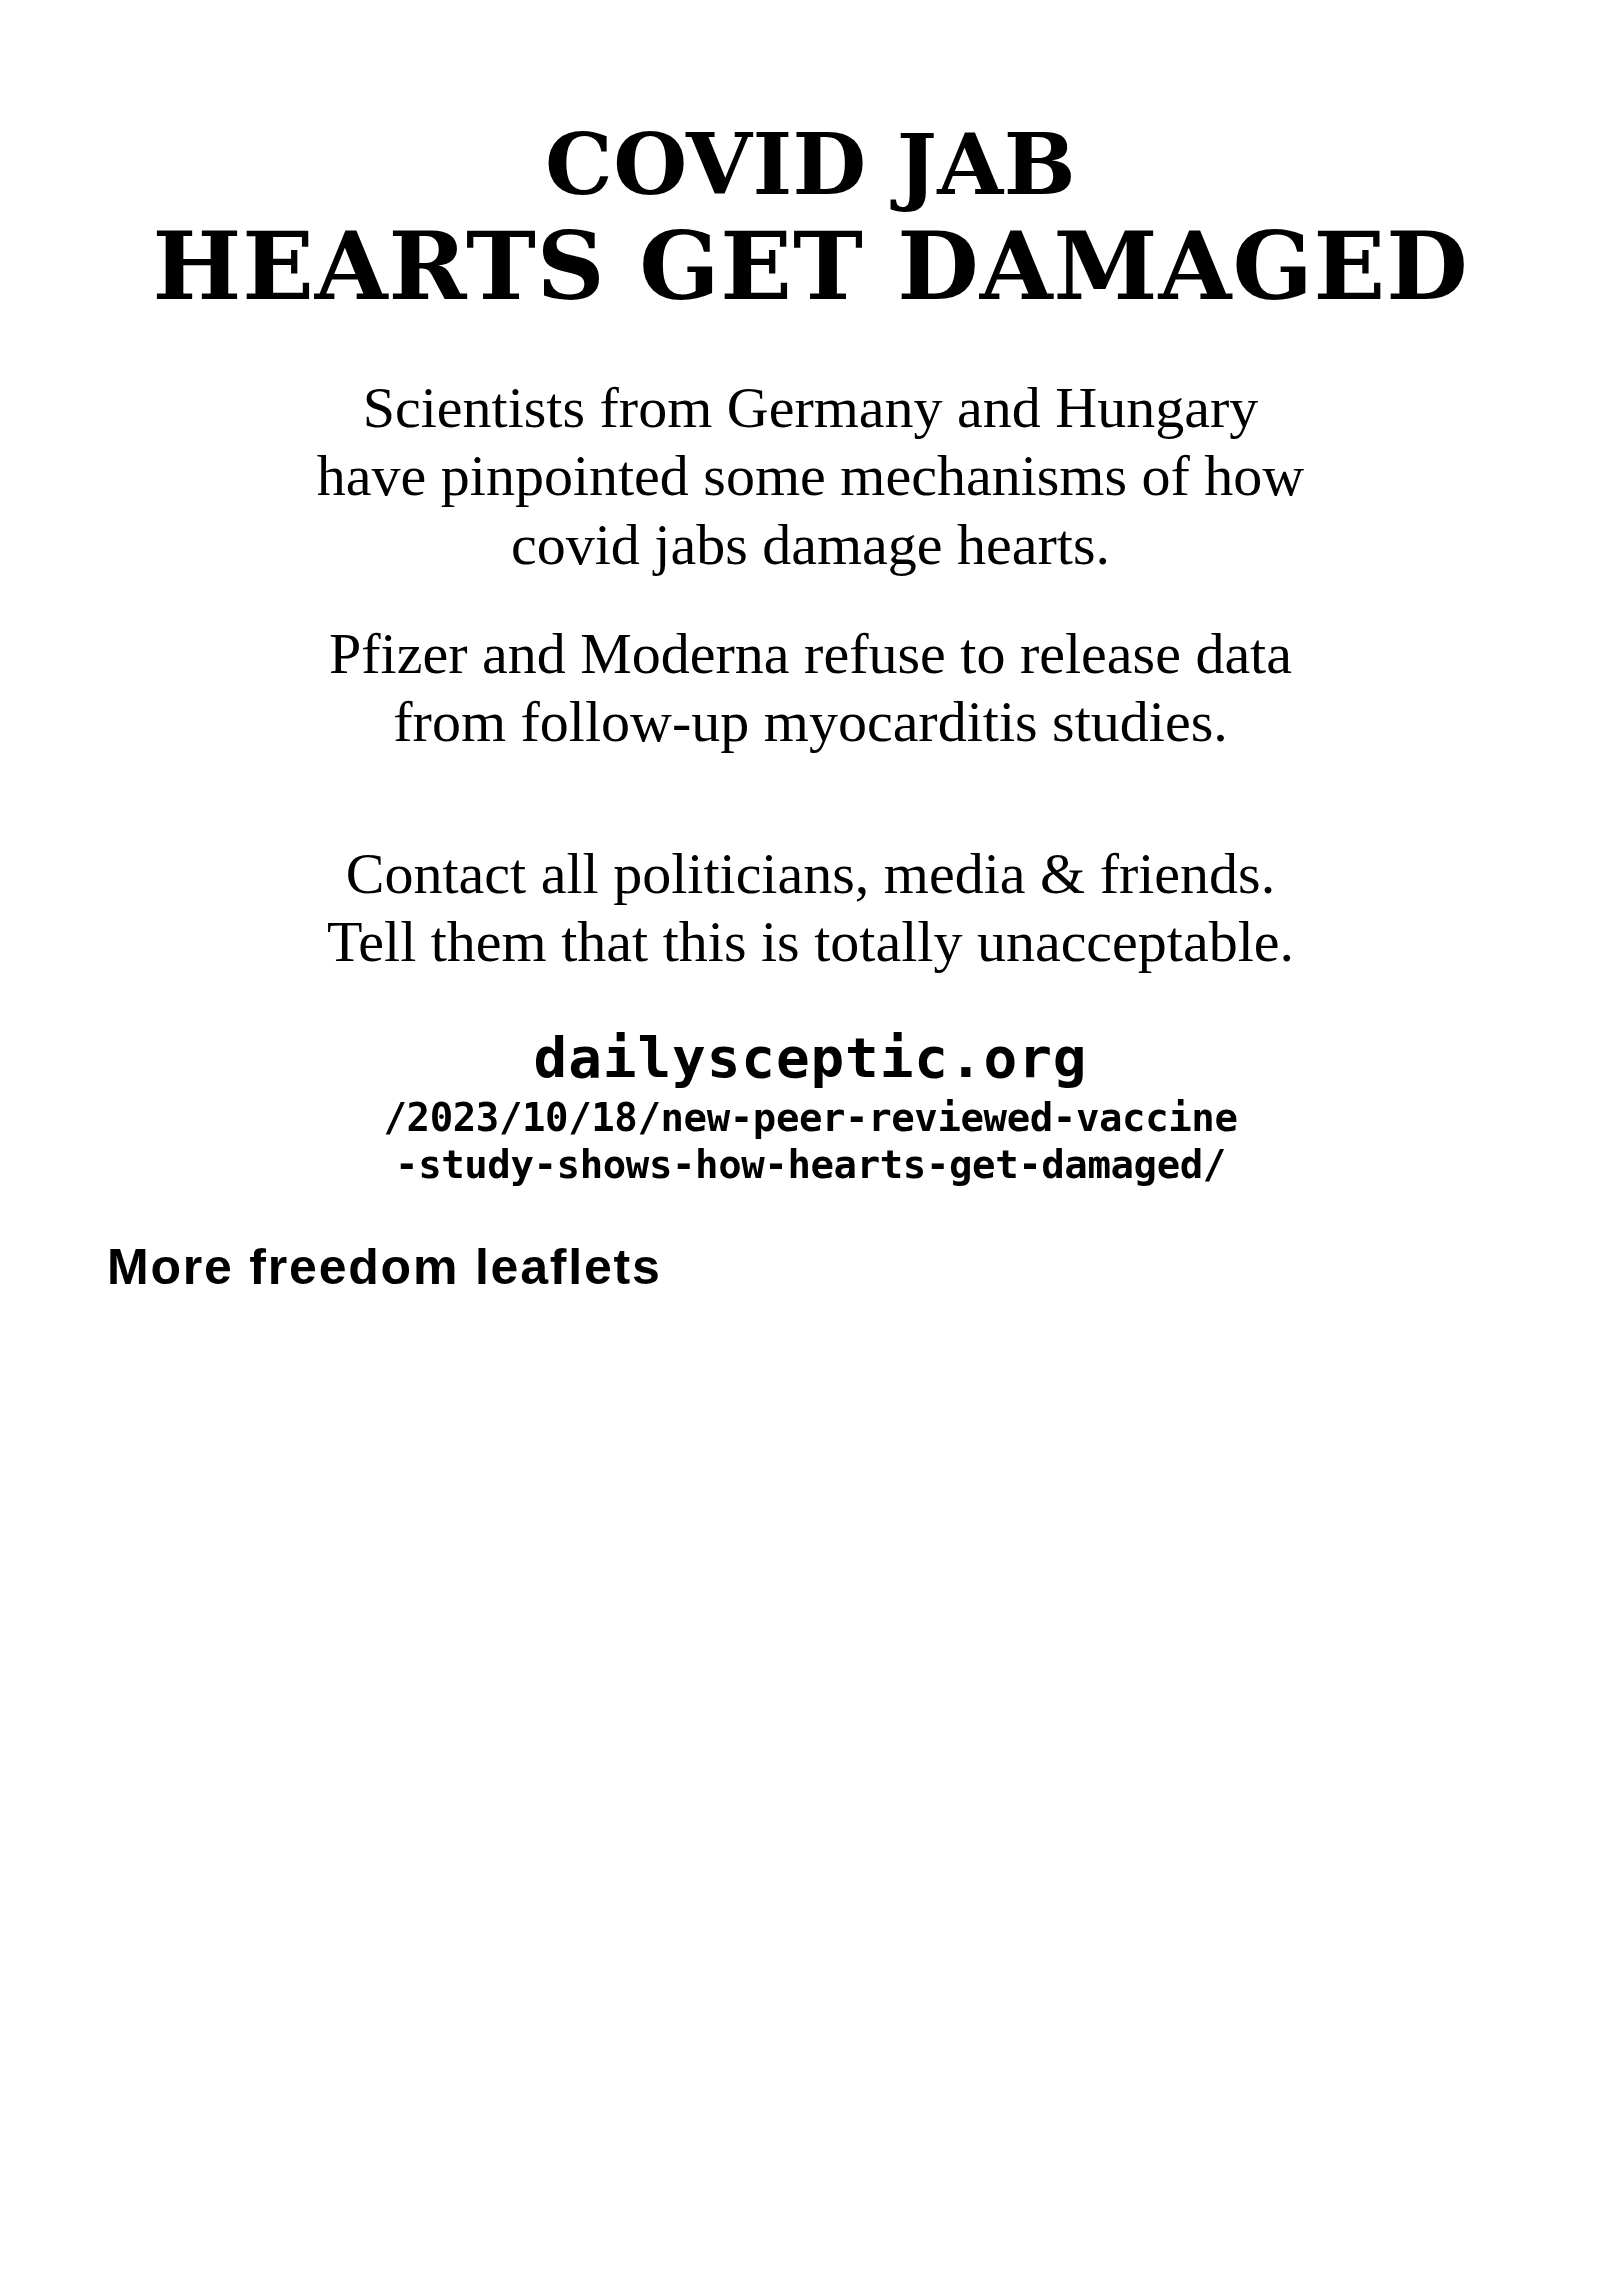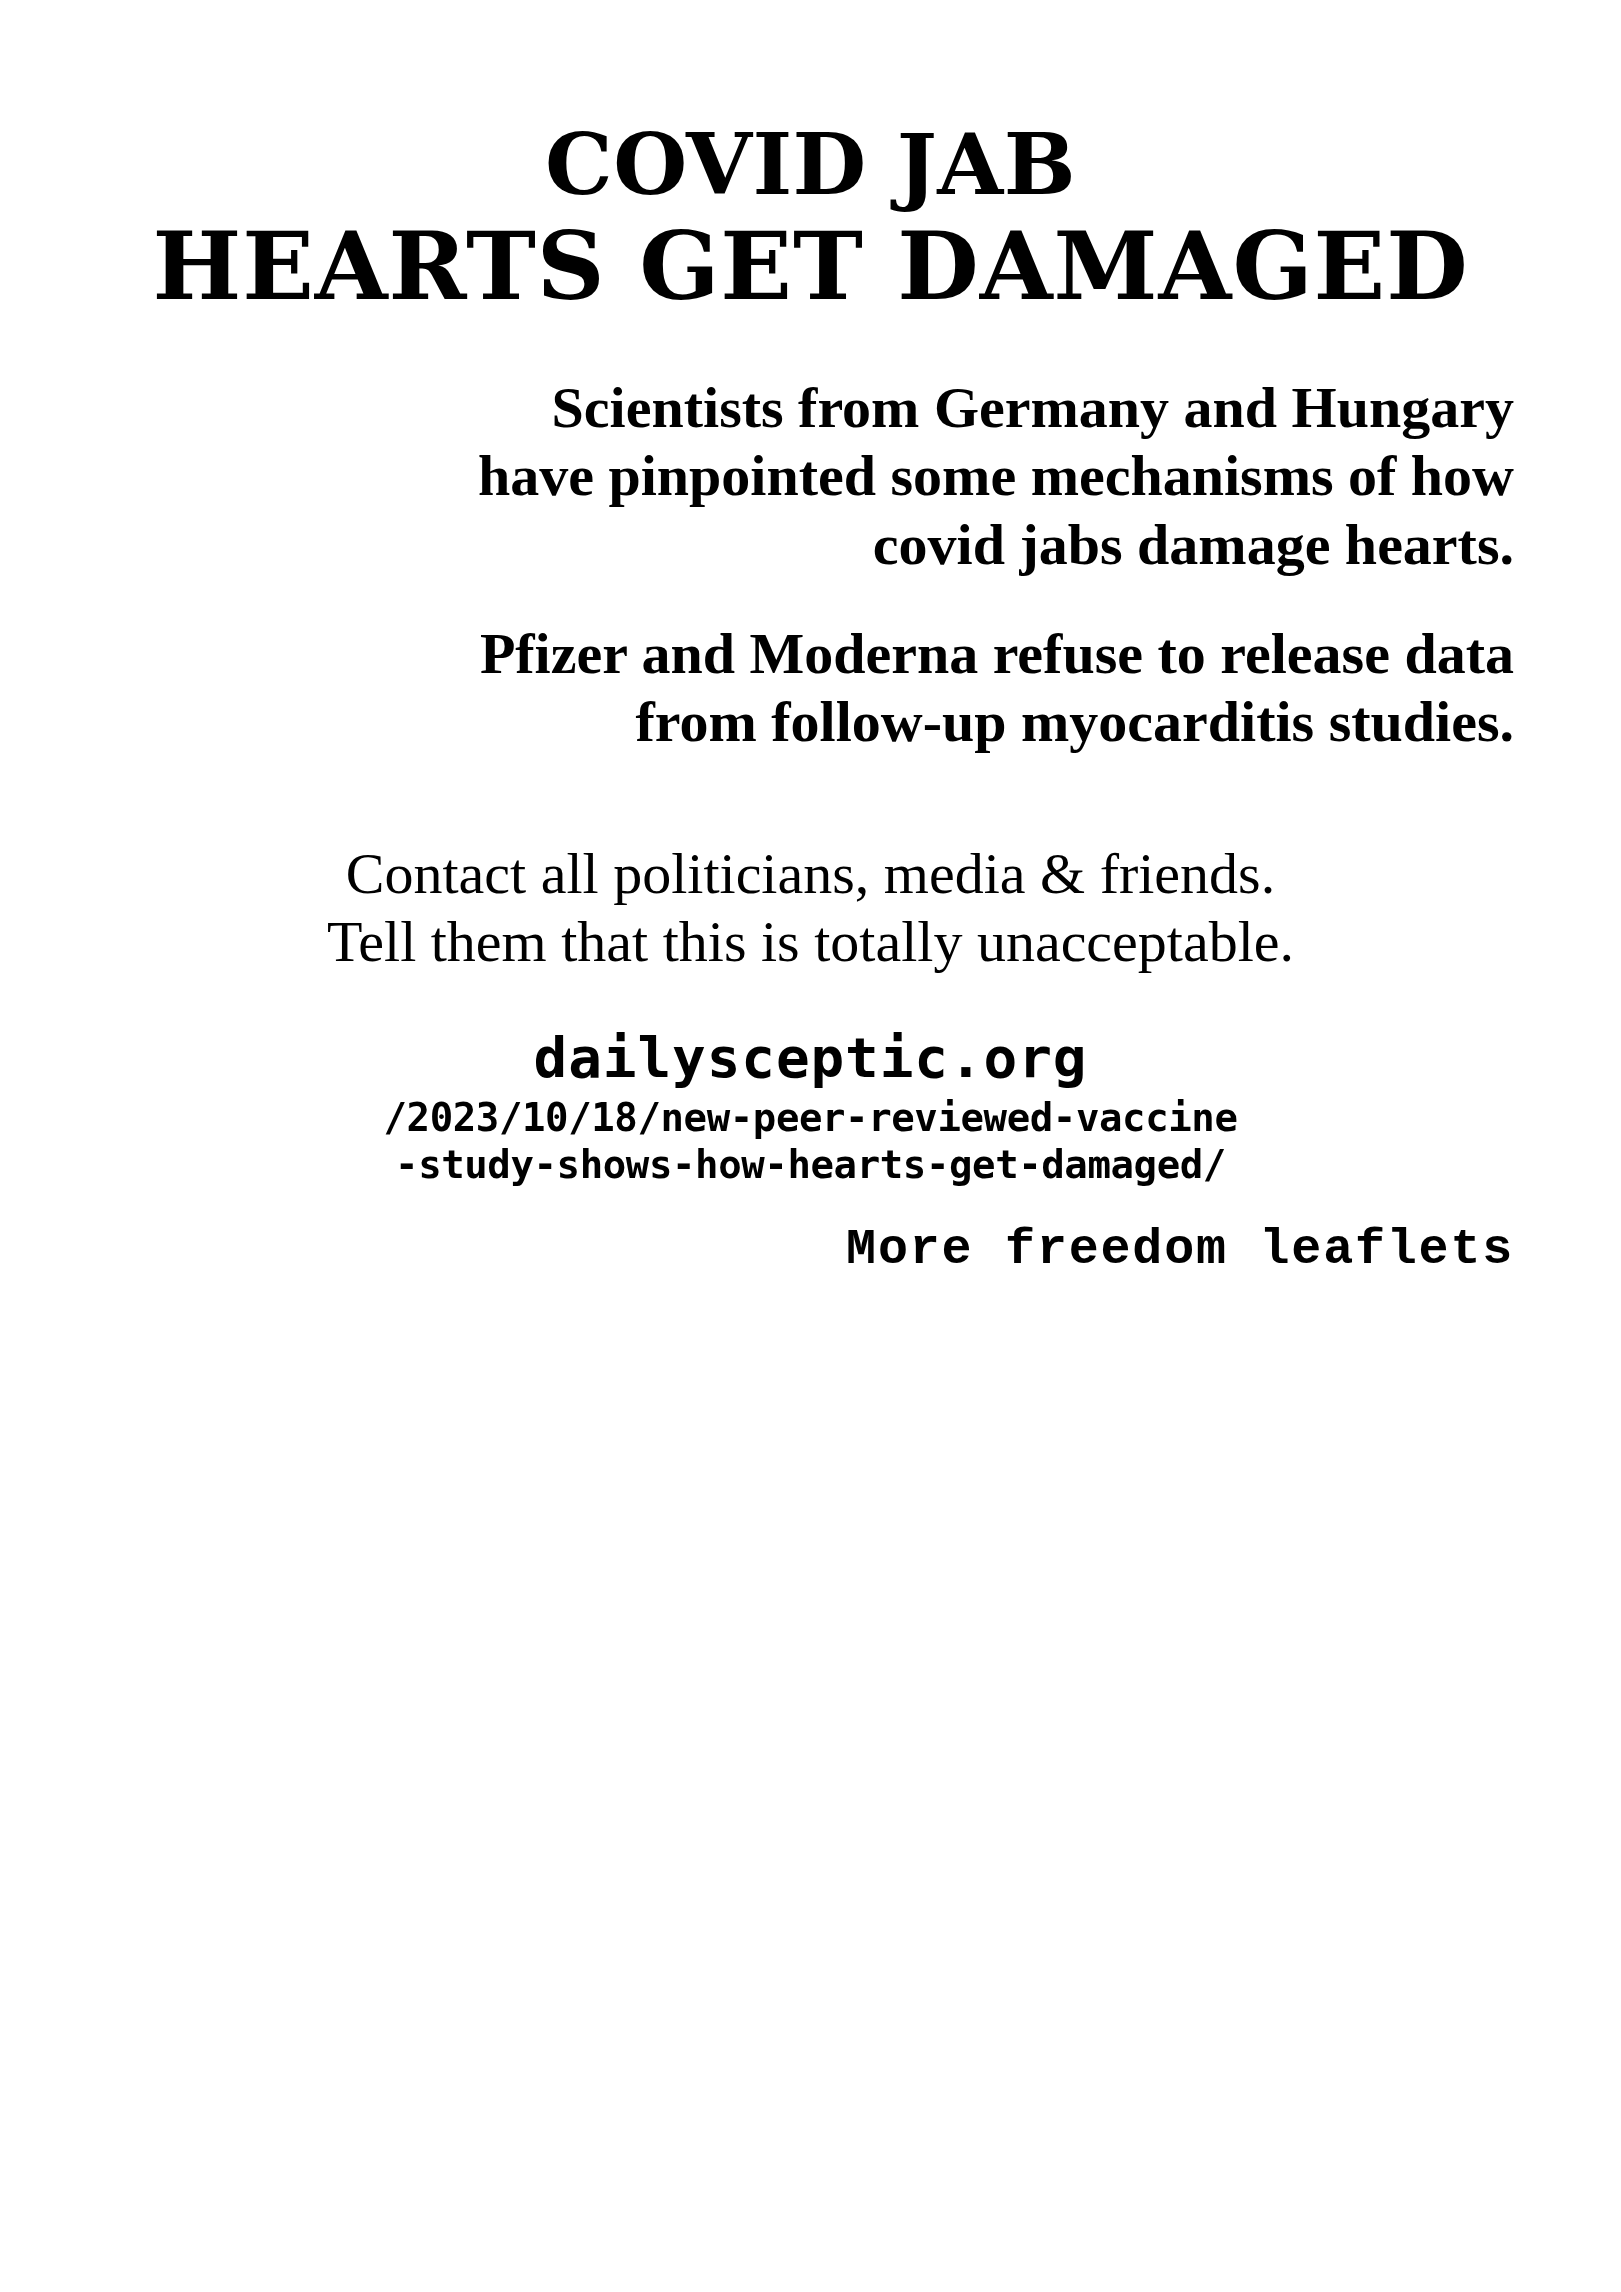--- a/index.html
+++ b/index.html
@@ -37,22 +37,22 @@
   .headline .line2 {
     display: block;
     font-size: 94px;
     letter-spacing: 0.9px;
   }
   .body-copy {
     margin-top: 56px;
     font-family: "Liberation Serif", serif;
     font-size: 58px;
     line-height: 1.18;
-    font-weight: 700;
-    text-align: right;
+    font-weight: 400;
+    text-align: center;
   }
   .para {
     margin: 0 0 41px 0;
     white-space: pre-line;
   }
   .para:last-child {
     margin-bottom: 8px;
   }
   .call-to-action {
     margin-top: 75px;
@@ -74,23 +74,23 @@
     line-height: 1.1;
   }
   .source-path {
     font-size: 39px;
     line-height: 1.22;
     letter-spacing: -0.4px;
     margin-top: 5.4px;
     white-space: pre-line;
   }
   .footer-block {
-    margin-top: 32px;
-    text-align: right;
-    font-family: Liberation Mono, monospace;
+    margin-top: 50px;
+    text-align: left;
+    font-family: Liberation Sans, sans-serif;
     font-weight: 700;
   }
   .footer-line1 {
     font-size: 50px;
     letter-spacing: 1.8px;
     line-height: 1.15;
   }
   .footer-line2 {
     font-size: 51px;
     letter-spacing: -0.4px;

